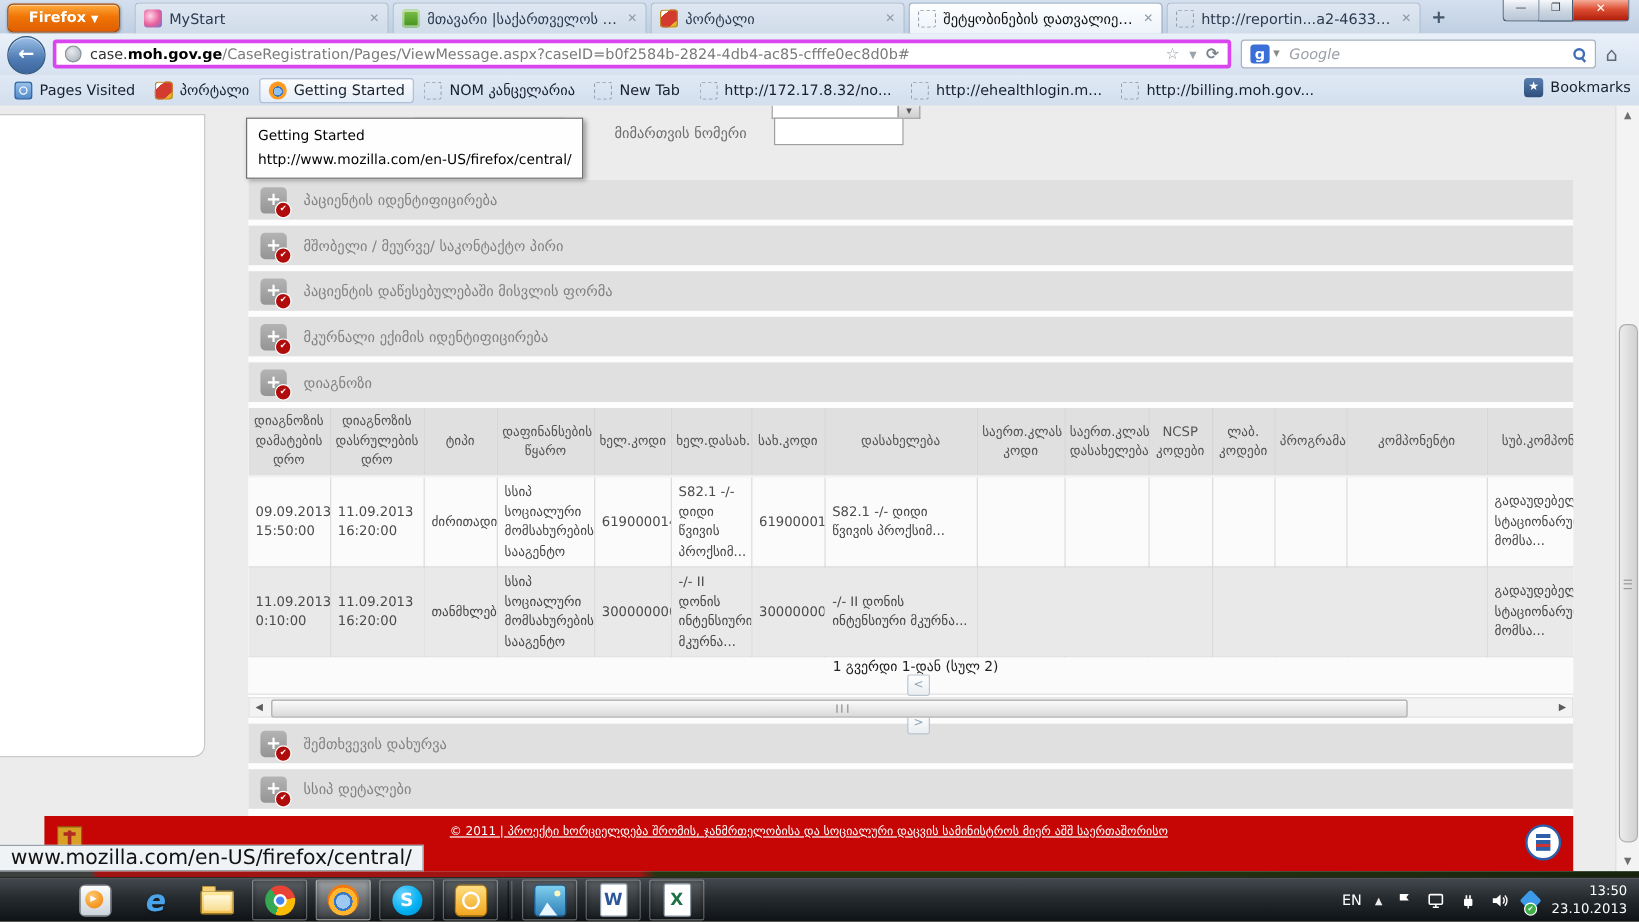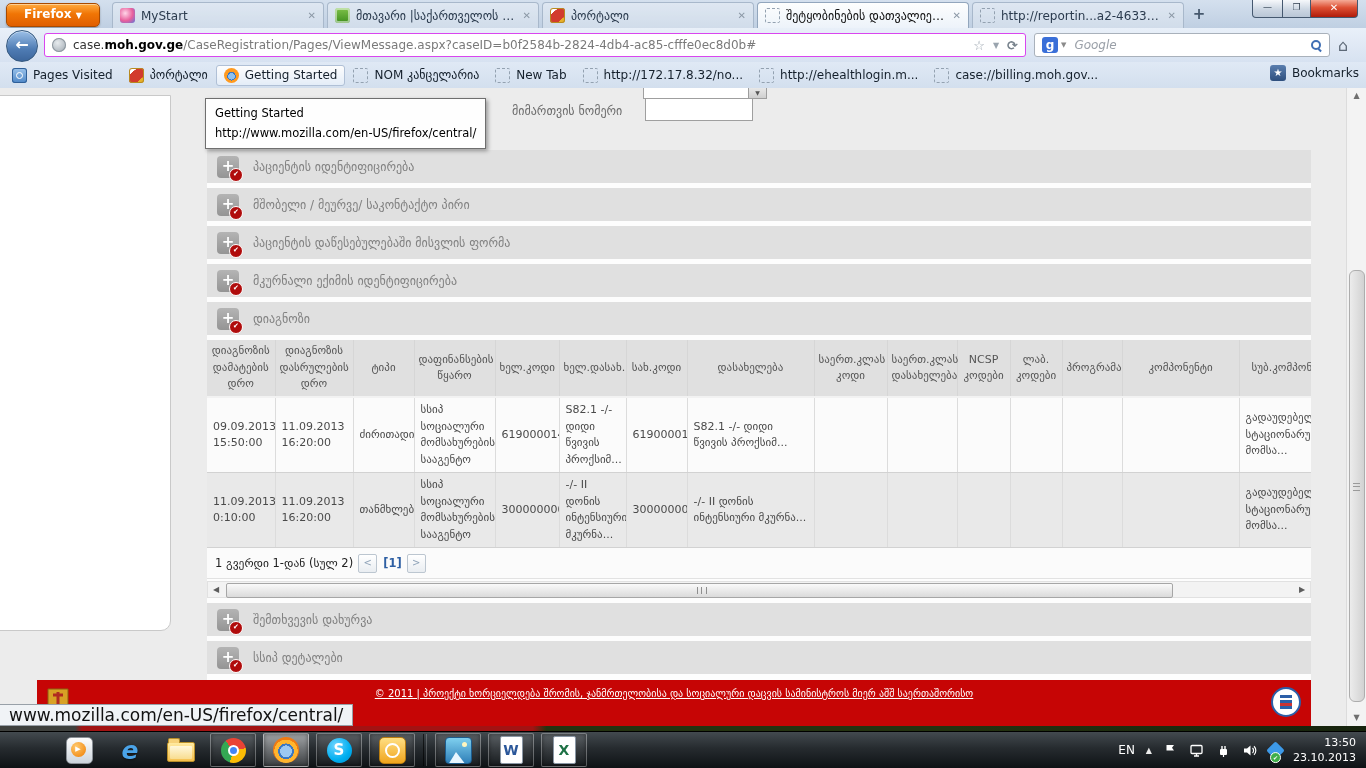--- a/index.html
+++ b/index.html
@@ -44,21 +44,21 @@
   .wc.close{width:46px;border-radius:0 0 4px 0;color:#fff;font-size:10px;
     background:linear-gradient(#f5ab97,#dd4f33 45%,#b01c0a);}
 
   #navbar{position:absolute;left:0;top:28px;right:0;height:34px;
     background:linear-gradient(#e9f0f9,#d7e2f1);border-bottom:1px solid #b7c3d2;}
   #back-btn{position:absolute;left:6px;top:30px;width:30px;height:30px;border-radius:50%;
     background:linear-gradient(#9cc0e8,#4f7cb4 60%,#3c669c);border:1px solid #35597f;
     color:#fff;font-size:16px;text-align:center;line-height:28px;font-weight:bold;
     box-shadow:inset 0 1px rgba(255,255,255,.5);z-index:2;}
   #urlbar{position:absolute;left:44px;top:33px;width:982px;height:24px;background:#fff;
-    border:1px solid #d946ef;border-radius:3px;display:flex;align-items:center;
+    border:3px solid #d946ef;border-radius:3px;display:flex;align-items:center;
     padding:0 7px;font-size:12px;box-sizing:border-box;}
   .globe-icon{width:14px;height:14px;border-radius:50%;flex:none;margin-right:7px;
     background:radial-gradient(circle at 40% 35%,#e7ebee,#9aa4ad);box-shadow:inset 0 0 0 1px #8d979f;}
   #url-text{flex:1;white-space:nowrap;overflow:hidden;color:#7a7a7a;}
   #url-text .pre{color:#333;}
   #url-text .dom{color:#000;font-weight:bold;}
   .urlbar-ico{color:#9aa4ae;margin-left:8px;font-size:13px;}
   .urlbar-ico.small{font-size:8px;}
   .urlbar-ico.reload{color:#77828c;font-weight:bold;}
   #searchbar{position:absolute;left:1034px;top:33px;width:296px;height:24px;background:#fff;
@@ -118,21 +118,21 @@
   th{background:#e0e0e0;color:#555;font-weight:normal;height:52px;padding:2px 4px;
     text-align:center;vertical-align:middle;border-right:1px solid #d6d6d6;
     border-bottom:2px solid #f2f2f2;line-height:1.5;}
   td{height:auto;padding:4px 6px;vertical-align:middle;color:#4a4a4a;line-height:1.5;
     border-right:1px solid #dcdcdc;border-bottom:1px solid #d2d2d2;overflow:hidden;}
   tr.r0 td{background:#fbfbfb;height:56px;}
   tr.r1 td{background:#e9e9e9;height:58px;}
   td.c{text-align:center;}
 
   #pagination{height:30px;background:#fbfbfb;display:flex;align-items:center;
-    padding-left:8px;font-size:11.5px;color:#222;border-bottom:1px solid #e2e2e2;}
+    padding-left:8px;font-size:11.5px;color:#222;border-bottom:1px solid #e2e2e2;flex-direction:column;}
   .pg-btn{width:17px;height:17px;margin-left:5px;border:1px solid #bcc6d0;border-radius:2px;
     background:linear-gradient(#ffffff,#e9edf1);color:#8fa3b8;font-size:10px;
     text-align:center;line-height:16px;}
   #pg-current{color:#2e5fa3;font-weight:bold;margin-left:6px;}
 
   #hscroll{position:relative;height:17px;margin-top:2px;background:#f3f3f3;
     border:1px solid #e1e1e1;box-sizing:border-box;}
   .hs-arrow{position:absolute;top:0;width:16px;height:15px;color:#5c5c5c;font-size:8px;
     text-align:center;line-height:15px;}
   .hs-arrow.left{left:0;}
@@ -324,21 +324,21 @@
       <div class="bm-item">
         <span class="fav default-page-icon"></span>
         <span>http://172.17.8.32/no...</span>
       </div>
       <div class="bm-item">
         <span class="fav default-page-icon"></span>
         <span>http://ehealthlogin.m...</span>
       </div>
       <div class="bm-item">
         <span class="fav default-page-icon"></span>
-        <span>case://billing.moh.gov...</span>
+        <span>http://billing.moh.gov...</span>
       </div>
     </div>
   <div id="bm-menu">
     <span class="bm-star-icon">★</span>
     <span>Bookmarks</span>
   </div>
 
   <div id="content">
     <div id="sidebar-panel"></div>
     <div id="col-bg"></div>

